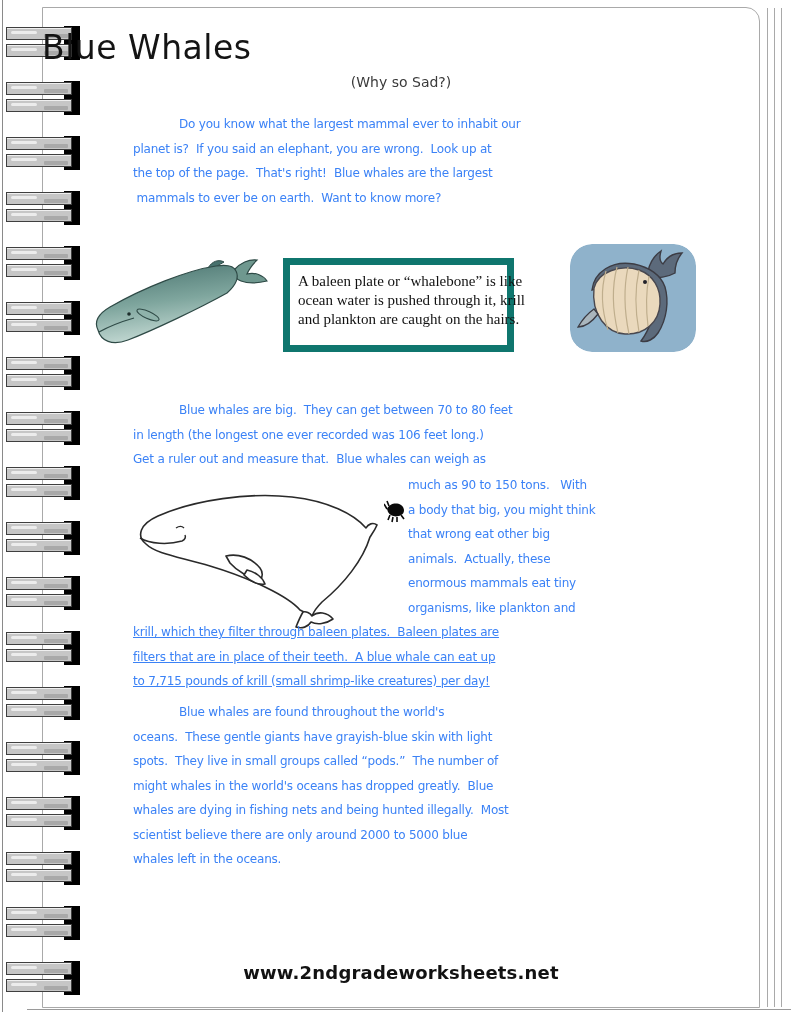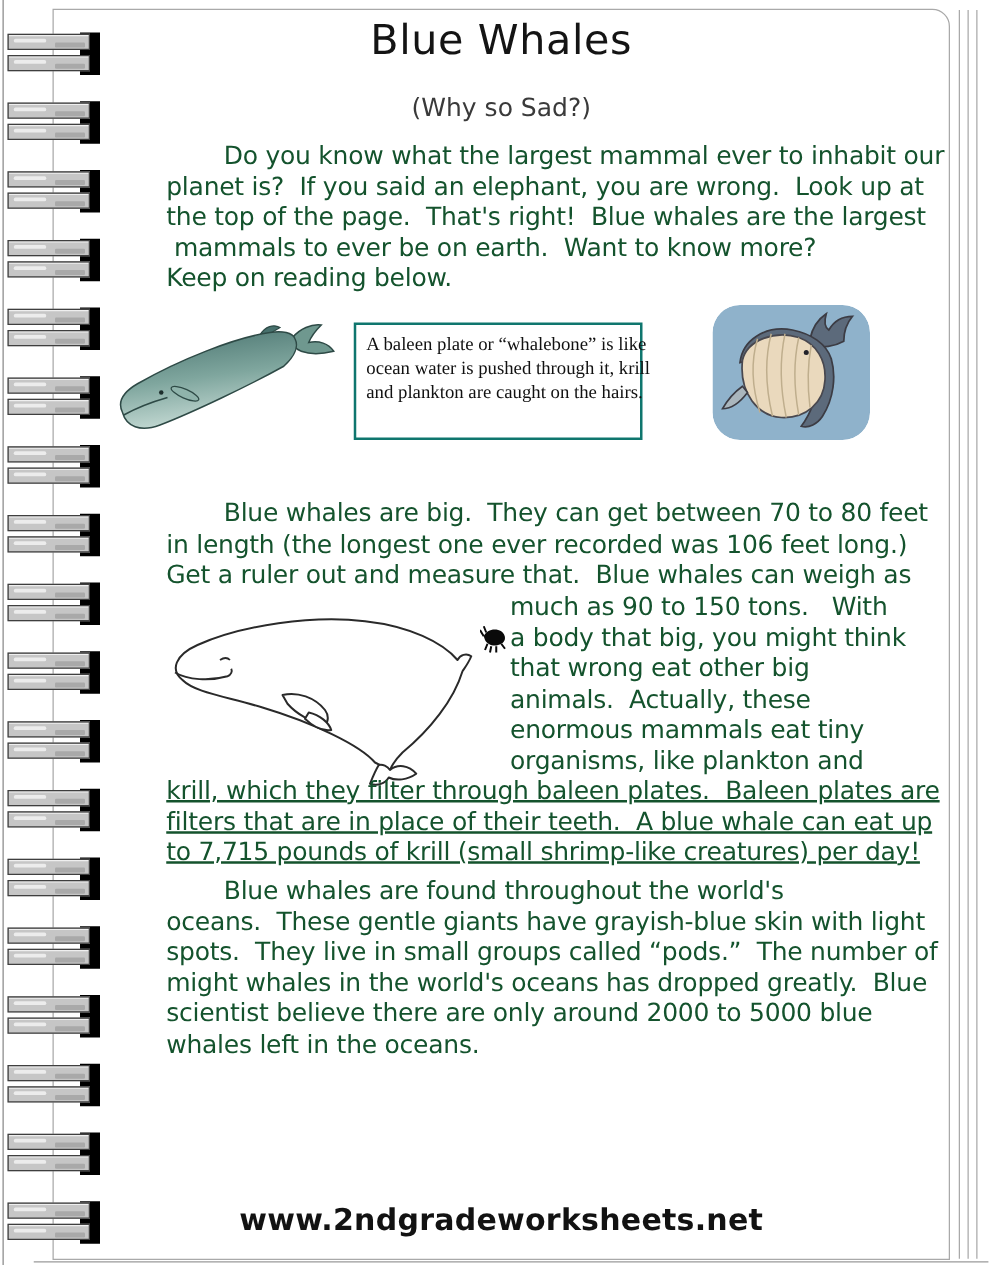--- a/index.html
+++ b/index.html
@@ -20,50 +20,50 @@
   .coil-block { position:absolute; right:0; top:0; width:16px; height:34px; background:#000; }
   .coil-bar { position:absolute; left:0; width:66px; height:13px; background:#c6c6c6;
               border:1px solid #3f3f3f; box-shadow: inset 0 1px 0 #efefef; }
   .coil-bar.b1 { top:1px; } .coil-bar.b2 { top:18px; }
   .coil-bar::before { content:""; position:absolute; left:4px; top:3px; width:26px; height:3px;
                       background:#ececec; border-radius:2px; }
   .coil-bar::after { content:""; position:absolute; right:3px; top:6px; width:24px; height:4px;
                      background:#a9a9a9; border-radius:1px; }
 
   
-  .title { position:absolute; left:42px; top:12px; width:718px; text-align:center;
+  .title { position:absolute; left:42px; top:28px; width:718px; text-align:left;
            font-size:33px; letter-spacing:0.5px; color:#141414; }
   .subtitle { position:absolute; left:42px; top:74px; width:718px; text-align:center;
-              font-size:20px; color:#3a3a3a; }
-
-  
-  .para { position:absolute; color:#14532d; font-size:20px; letter-spacing:-0.2px; }
+              font-size:14px; color:#3a3a3a; }
+
+  
+  .para { position:absolute; color:#3b82f6; font-size:12px; letter-spacing:-0.2px; }
   .para .tline { white-space:pre; height:24.5px; line-height:24.5px; }
   .indent-first .tline:first-child { text-indent:46px; }
   .p1 { left:133px; top:112px; }
   .p2-intro { left:133px; top:398px; }
   .p2-wrap { left:408px; top:473px; }
   .p2-tail { left:133px; top:620px;text-decoration:underline; }
   .p3 { left:133px; top:700px; }
 
   
   .infobox { position:absolute; left:283px; top:258px; width:231px; height:94px;
-             border:2px solid #0f766e; padding:7px 8px 0 8px;
+             border:7px solid #0f766e; padding:7px 8px 0 8px;
              font-family:"Liberation Serif", serif; font-size:15px; color:#111; }
   .infobox .iline { white-space:pre; line-height:19px; }
 
   
   .whale-color { position:absolute; left:88px; top:252px; width:185px; height:105px; }
   .whale-card { position:absolute; left:570px; top:244px; width:126px; height:108px;
                 border-radius:22px; }
   .whale-outline { position:absolute; left:130px; top:482px; width:290px; height:148px; }
   .krill { position:absolute; left:384px; top:500px; width:22px; height:24px; }
 
   .footer { position:absolute; left:42px; top:962px; width:718px; text-align:center;
-            font-size:24px; font-weight:bold; letter-spacing:0.2px; color:#121212; }
+            font-size:18px; font-weight:bold; letter-spacing:0.2px; color:#121212; }
 </style>
 </head>
 <body>
 
 <div id="canvas">
 
   <div class="cover-edge"></div>
   <div class="page-sheet"></div>
   <div class="stack-line s1"></div>
   <div class="stack-line s2"></div>
@@ -164,21 +164,20 @@
     </div>
 
   <div class="title">Blue Whales</div>
   <div class="subtitle">(Why so Sad?)</div>
 
   <div class="para p1 indent-first">
       <div class="tline">Do you know what the largest mammal ever to inhabit our</div>
       <div class="tline">planet is?  If you said an elephant, you are wrong.  Look up at</div>
       <div class="tline">the top of the page.  That's right!  Blue whales are the largest</div>
       <div class="tline"> mammals to ever be on earth.  Want to know more?</div>
-      <div class="tline">Keep on reading below.</div>
     </div>
 
   <svg class="whale-color" viewBox="0 0 185 105">
     <defs>
       <linearGradient id="tealGrad" x1="0" y1="0" x2="0.25" y2="1">
         <stop offset="0" stop-color="#47716d"></stop>
         <stop offset="0.55" stop-color="#7fa69e"></stop>
         <stop offset="1" stop-color="#c2d8d2"></stop>
       </linearGradient>
     </defs>
@@ -255,19 +254,20 @@
       <div class="tline">krill, which they filter through baleen plates.  Baleen plates are</div>
       <div class="tline">filters that are in place of their teeth.  A blue whale can eat up</div>
       <div class="tline">to 7,715 pounds of krill (small shrimp-like creatures) per day!</div>
     </div>
 
   <div class="para p3 indent-first">
       <div class="tline">Blue whales are found throughout the world's</div>
       <div class="tline">oceans.  These gentle giants have grayish-blue skin with light</div>
       <div class="tline">spots.  They live in small groups called “pods.”  The number of</div>
       <div class="tline">might whales in the world's oceans has dropped greatly.  Blue</div>
+      <div class="tline">whales are dying in fishing nets and being hunted illegally.  Most</div>
       <div class="tline">scientist believe there are only around 2000 to 5000 blue</div>
       <div class="tline">whales left in the oceans.</div>
     </div>
 
   <div class="footer">www.2ndgradeworksheets.net</div>
 
 </div>
 
 </body></html>

